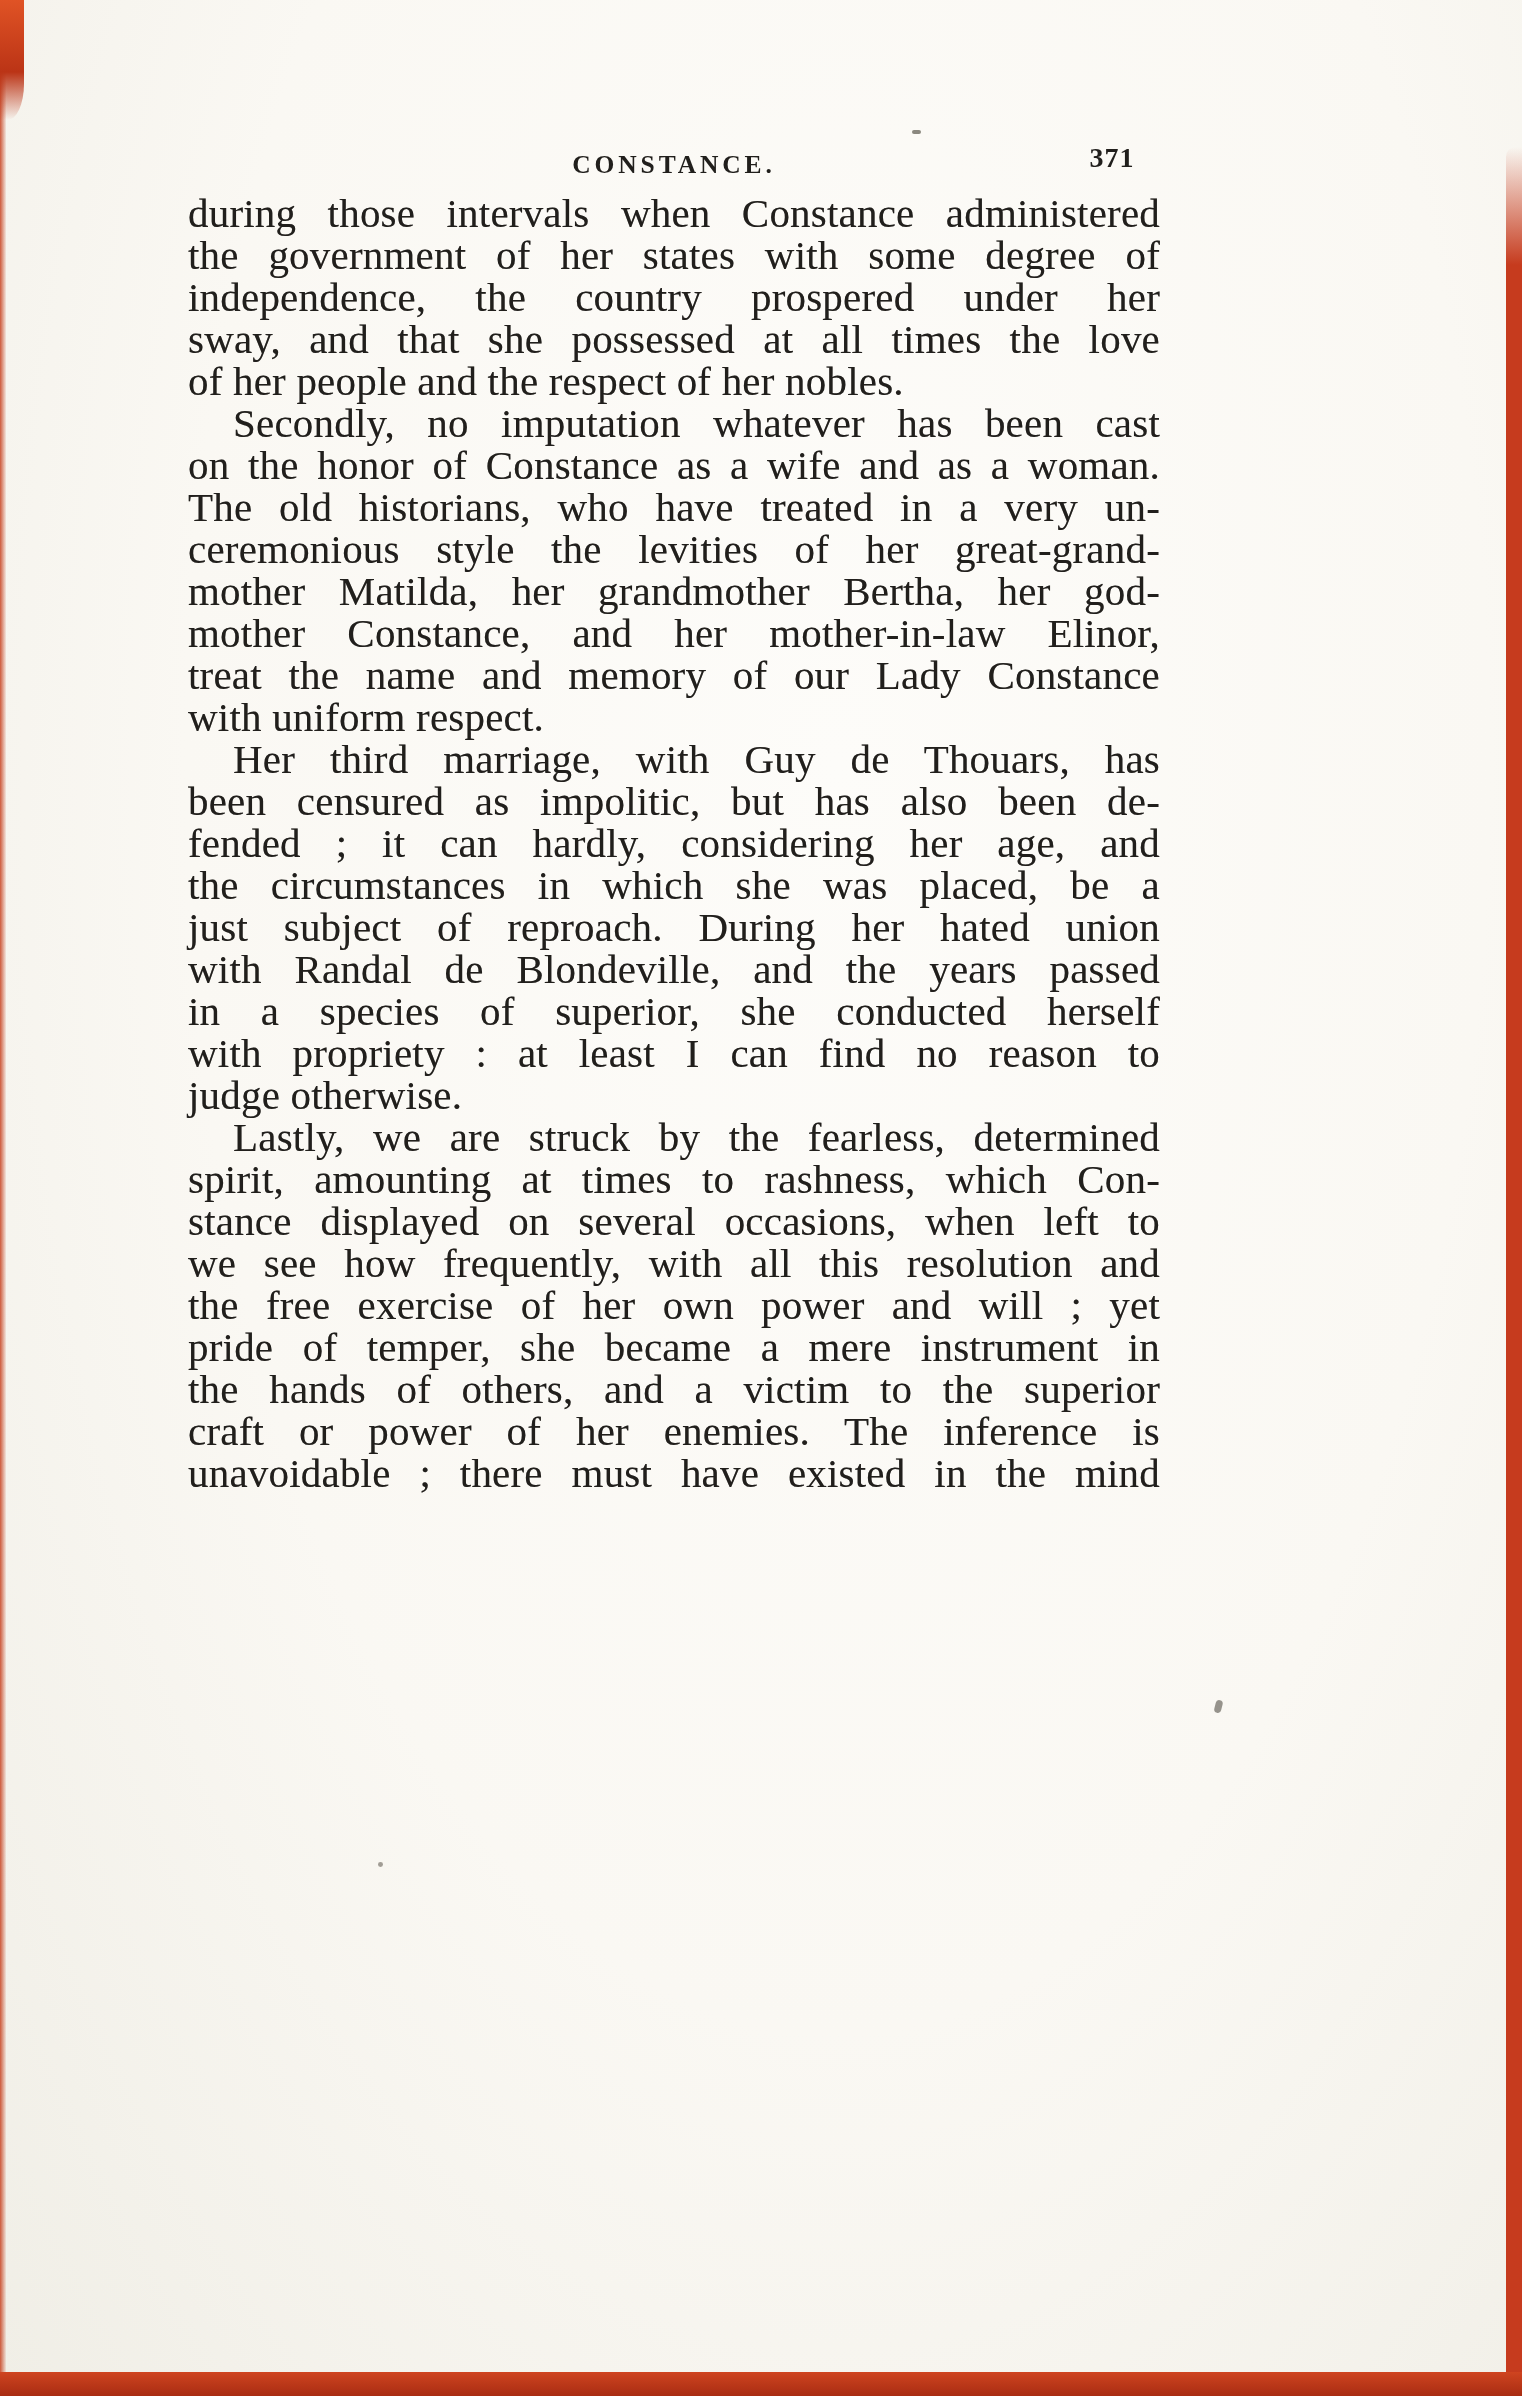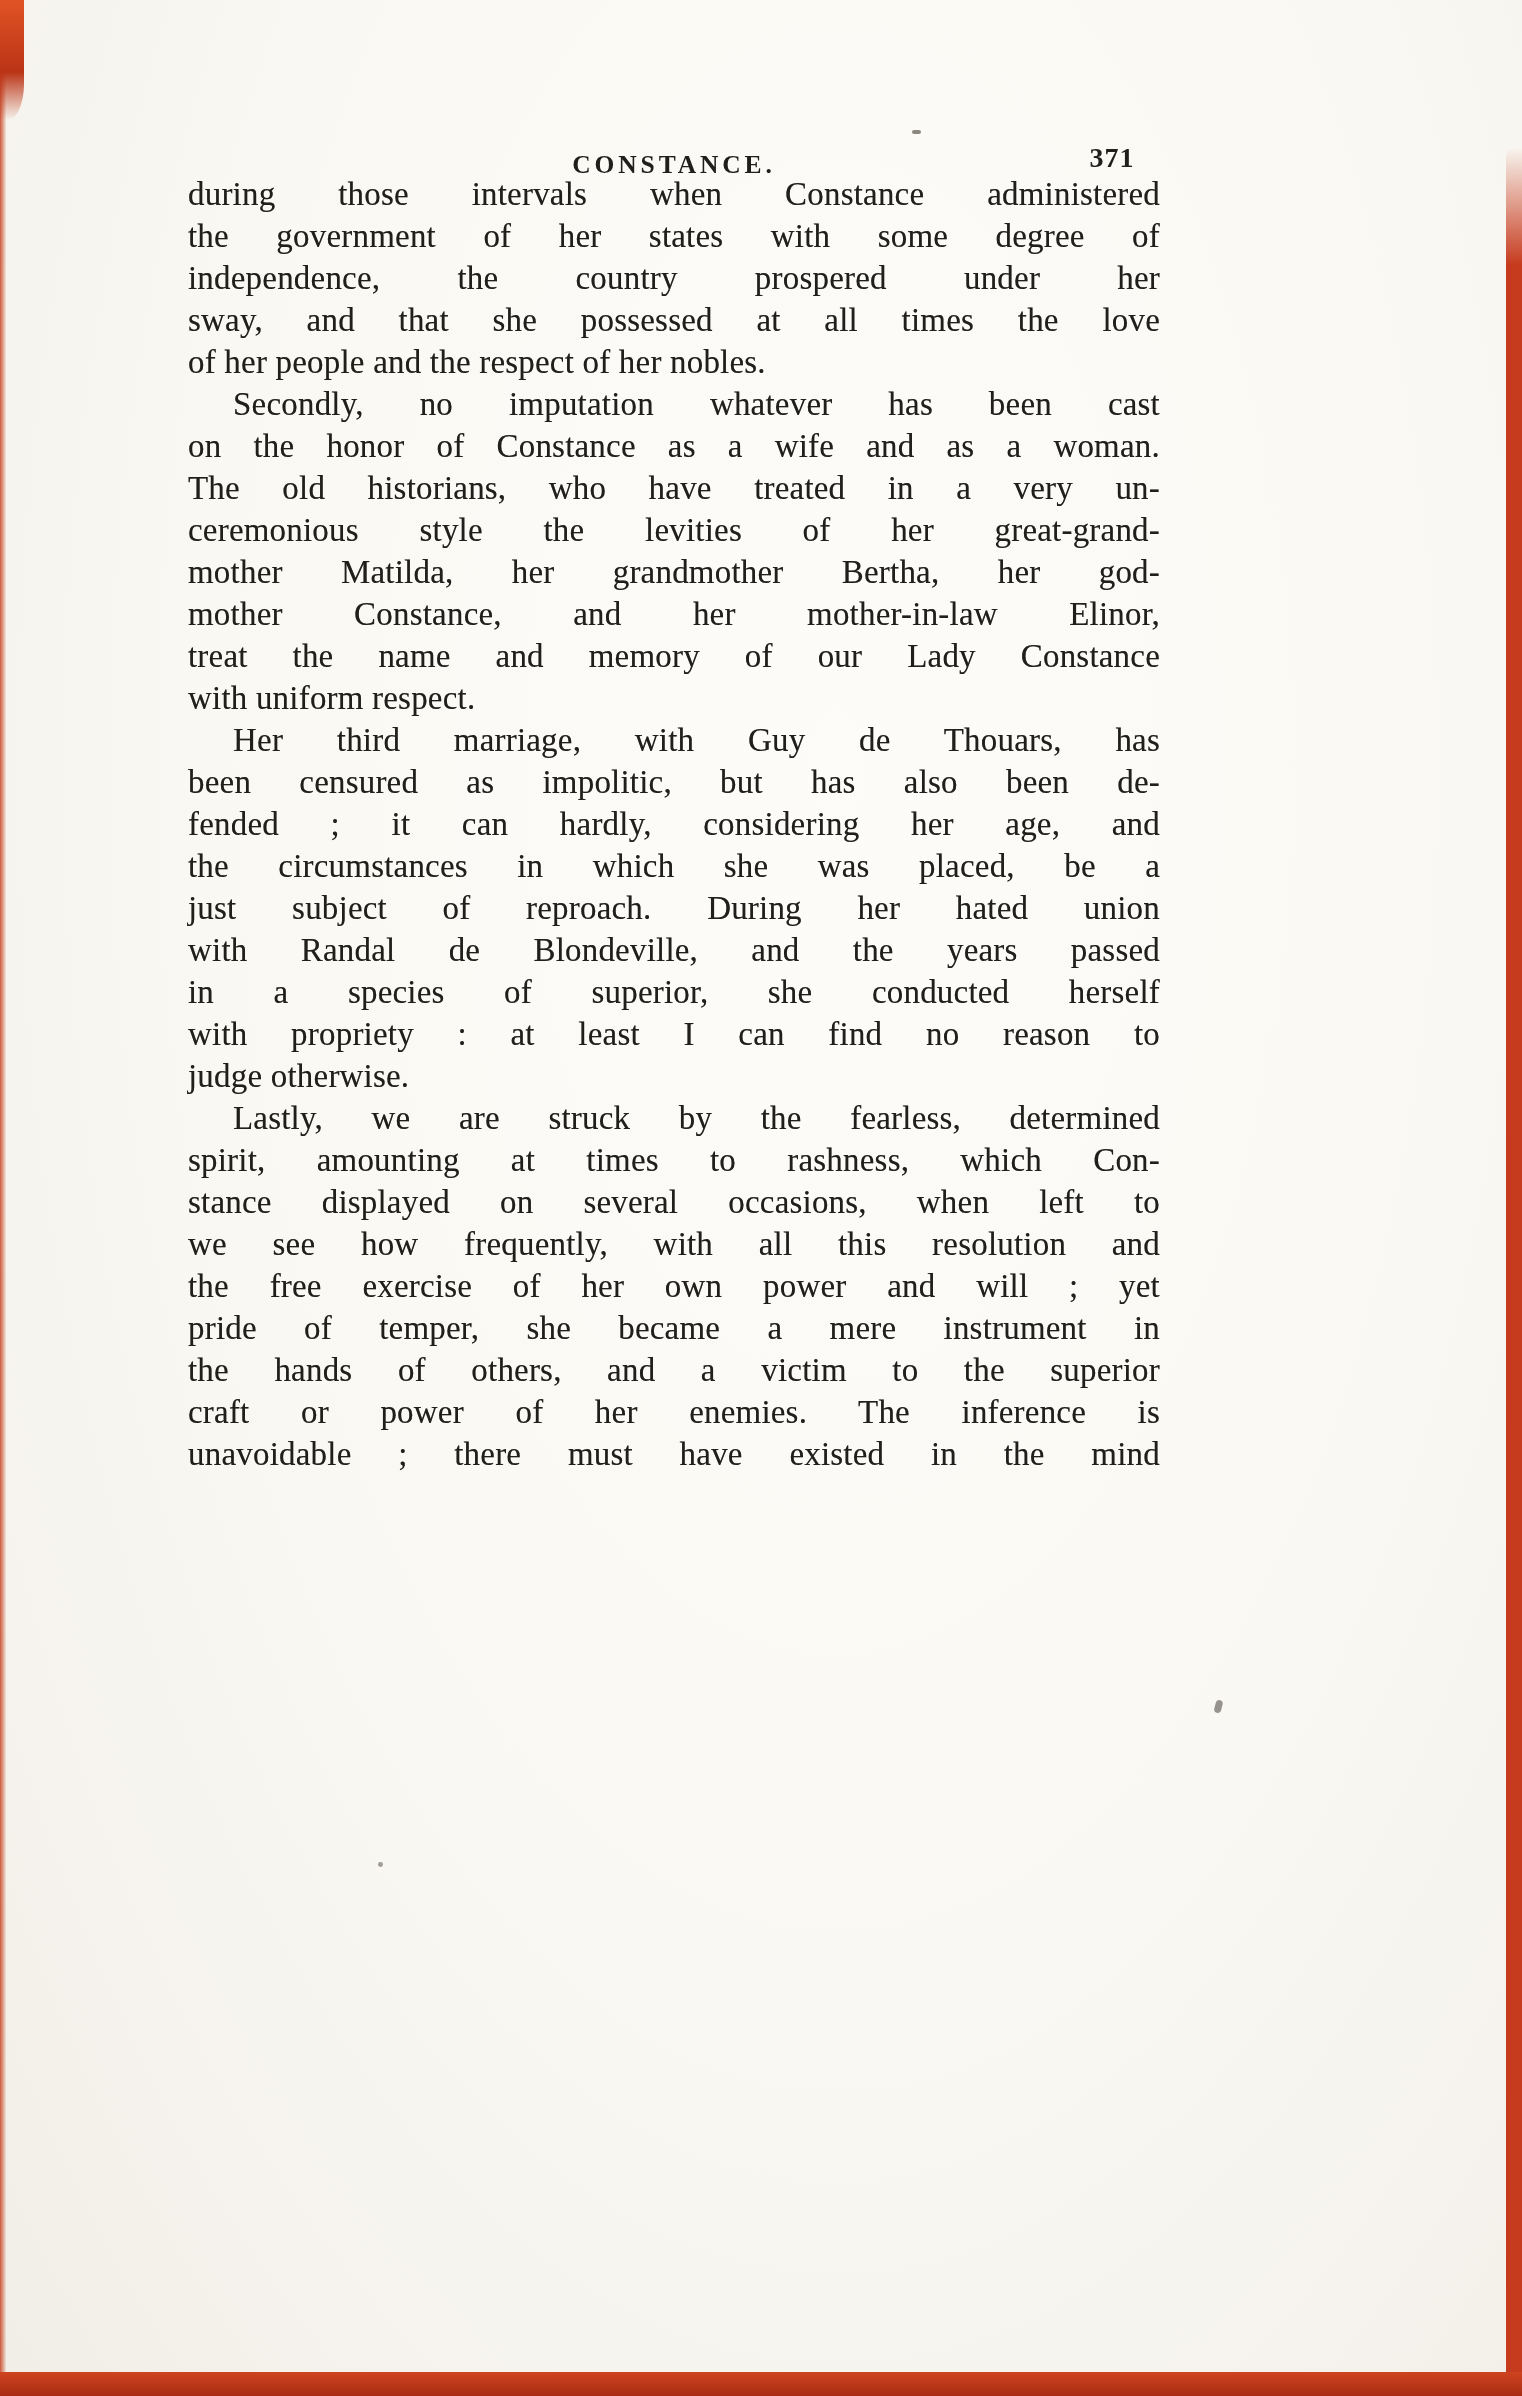--- a/index.html
+++ b/index.html
@@ -80,22 +80,22 @@
   .page-number {
     position: absolute;
     right: 25.5px;
     top: -2px;
     font-size: 28px;
     font-weight: bold;
     letter-spacing: 1px;
     margin-top: 40px;
   }
   .body-text {
-    margin-top: 26px;
-    font-size: 33px;
+    margin-top: 45px;
+    font-size: 41px;
     line-height: 42px;
     letter-spacing: 0.2px;
     text-shadow: 0 0 0.6px rgba(33,31,28,0.45);
   }
   .paragraph { margin: 0; }
   .line {
     text-align: justify;
     text-align-last: justify;
   }
   .line.end { text-align-last: left; }

